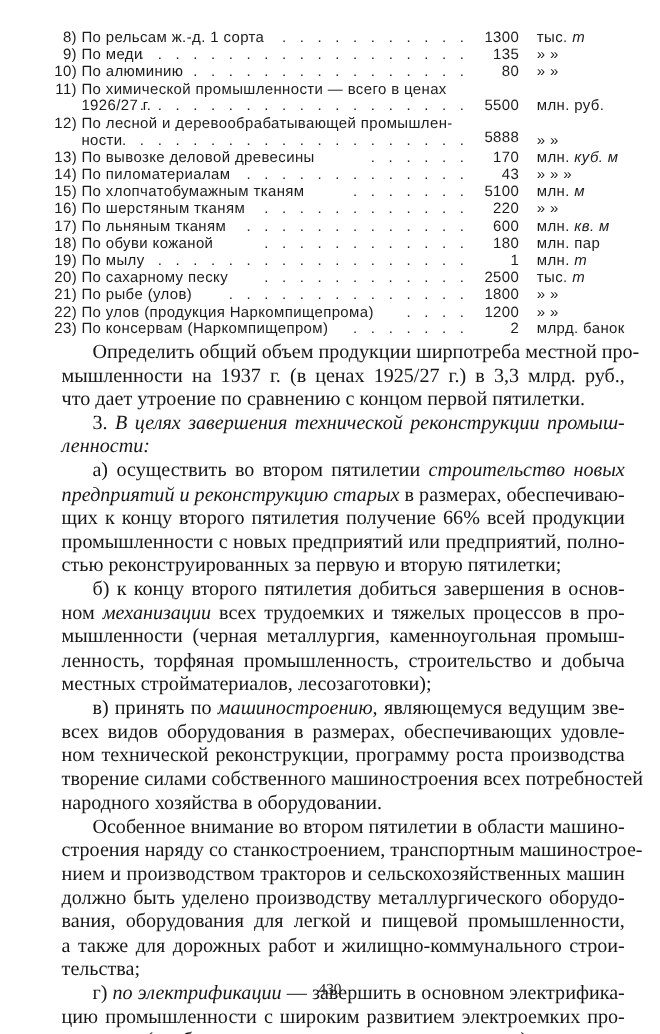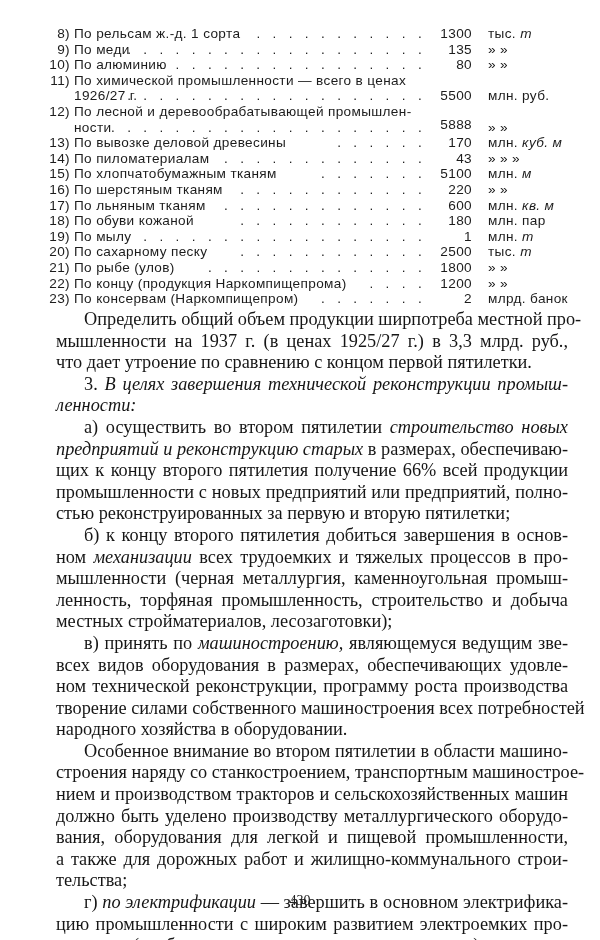--- a/index.html
+++ b/index.html
@@ -160,21 +160,21 @@
     <div class="row">
       <span class="num">21)</span>
       <span class="label">По рыбе (улов)</span>
       <span class="dots">. . . . . . . . . . . . . .</span>
       <span class="val">1800</span>
       <span class="unit">»   »</span>
     </div>
 
     <div class="row">
       <span class="num">22)</span>
-      <span class="label">По концу (продукция Наркомпищепрома)</span>
+      <span class="label">По улов (продукция Наркомпищепрома)</span>
       <span class="dots">. . . .</span>
       <span class="val">1200</span>
       <span class="unit">»   »</span>
     </div>
 
     <div class="row">
       <span class="num">23)</span>
       <span class="label">По консервам (Наркомпищепром)</span>
       <span class="dots">. . . . . . .</span>
       <span class="val">2</span>

